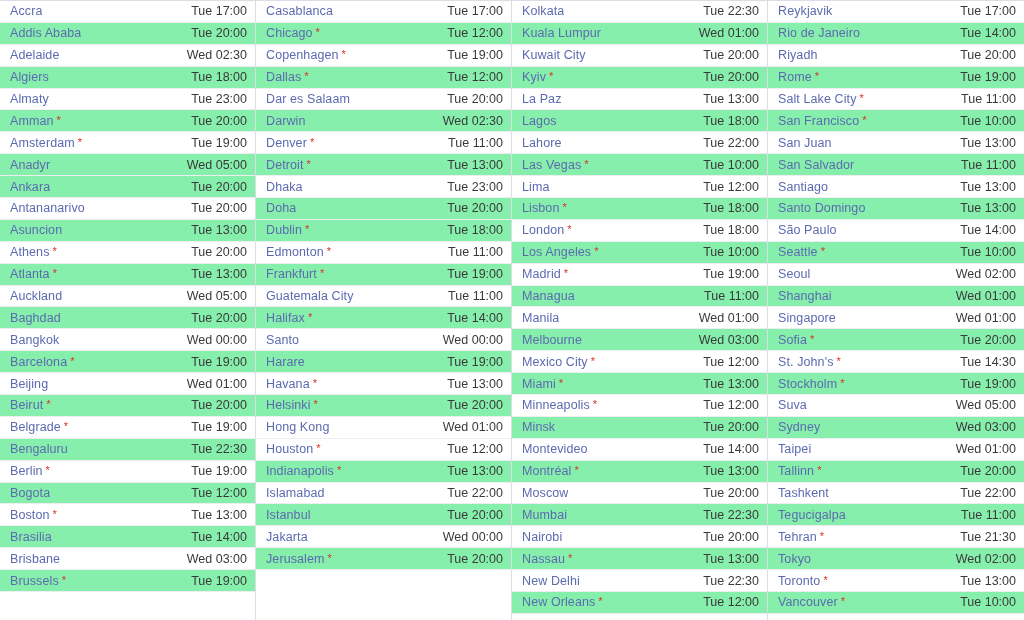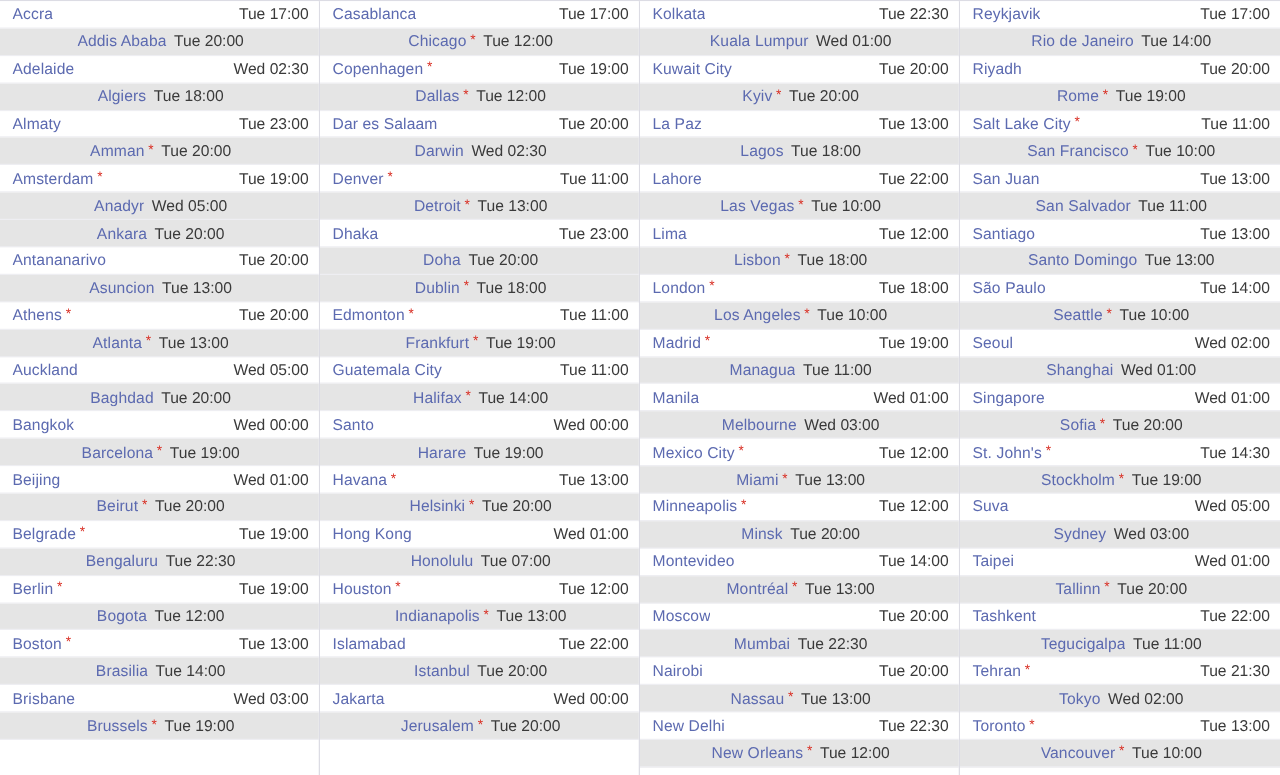--- a/index.html
+++ b/index.html
@@ -28,21 +28,21 @@
     flex:0 0 21.9px;
     display:flex;
     align-items:center;
     justify-content:space-between;
     padding:0 8px 0 10px;
     background:#ffffff;
     border-bottom:1px solid #eeeef2;
     white-space:nowrap;
     overflow:hidden;
   }
-  .city-row.alt { background:#e5e5e5;justify-content:center; }
+  .city-row.alt { background:#86efac; }
   .city-name {
     font-size:12.5px;
     color:#5c6ab0;
     letter-spacing:0.1px;
     text-decoration:none;
     cursor:pointer;
     overflow:hidden;
     text-overflow:ellipsis;
   }
   .dst-star {
@@ -250,24 +250,20 @@
         <span class="city-time">Tue 13:00</span>
       </div>
       <div class="city-row alt">
         <a class="city-name">Helsinki<span class="dst-star">*</span></a>
         <span class="city-time">Tue 20:00</span>
       </div>
       <div class="city-row">
         <a class="city-name">Hong Kong</a>
         <span class="city-time">Wed 01:00</span>
       </div>
-      <div class="city-row alt">
-        <a class="city-name">Honolulu</a>
-        <span class="city-time">Tue 07:00</span>
-      </div>
       <div class="city-row">
         <a class="city-name">Houston<span class="dst-star">*</span></a>
         <span class="city-time">Tue 12:00</span>
       </div>
       <div class="city-row alt">
         <a class="city-name">Indianapolis<span class="dst-star">*</span></a>
         <span class="city-time">Tue 13:00</span>
       </div>
       <div class="city-row">
         <a class="city-name">Islamabad</a>

